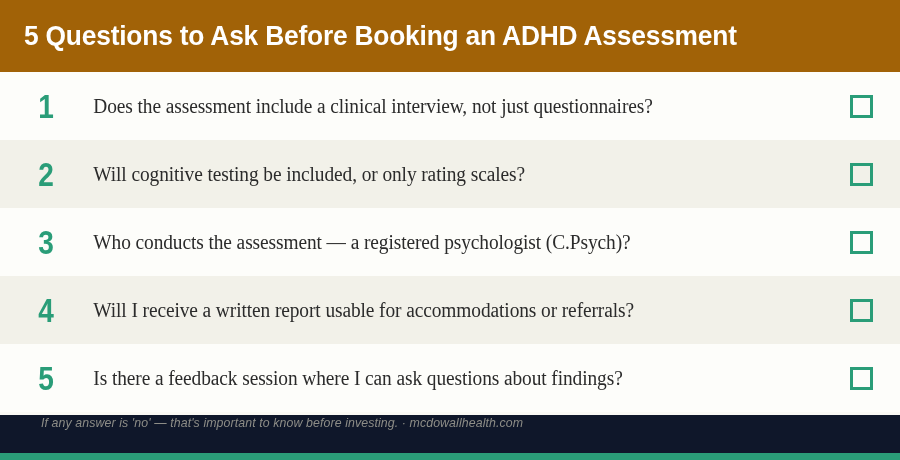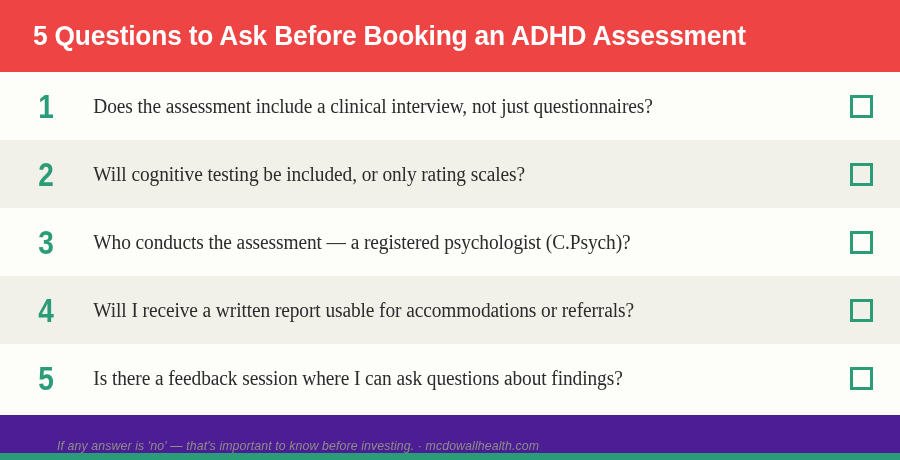--- a/index.html
+++ b/index.html
@@ -21,24 +21,24 @@
     height: 460px;
     background: #faf9f4;
     display: flex;
     flex-direction: column;
   }
 
   
   .header {
     height: 72px;
     min-height: 72px;
-    background: #ef4444;
+    background: #a16207;
     display: flex;
     align-items: center;
-    padding: 0 33px;
+    padding: 0 24px;
     box-sizing: border-box;
     position: relative;
   }
   .header-title {
     color: #ffffff;
     font-family: "Liberation Sans Narrow", "Liberation Sans", sans-serif;
     font-size: 28px;
     font-weight: bold;
     letter-spacing: -0.2px;
     line-height: 1;
@@ -105,24 +105,24 @@
     border: 3px solid #2a9d78;
     background: transparent;
     box-sizing: content-box;
     display: block;
   }
 
   
   .footer {
     height: 38px;
     min-height: 38px;
-    background: #4c1d95;
+    background: #0f172a;
     display: flex;
-    align-items: flex-end;
-    padding-left: 57px;
+    align-items: flex-start;
+    padding-left: 41px;
     box-sizing: border-box;
   }
   .footer-text {
     color: #8d8d87;
     font-family: "Liberation Sans Narrow", "Liberation Sans", sans-serif;
     font-size: 13px;
     font-style: italic;
     letter-spacing: 0.1px;
     transform: scaleX(0.95);
     transform-origin: left center;

